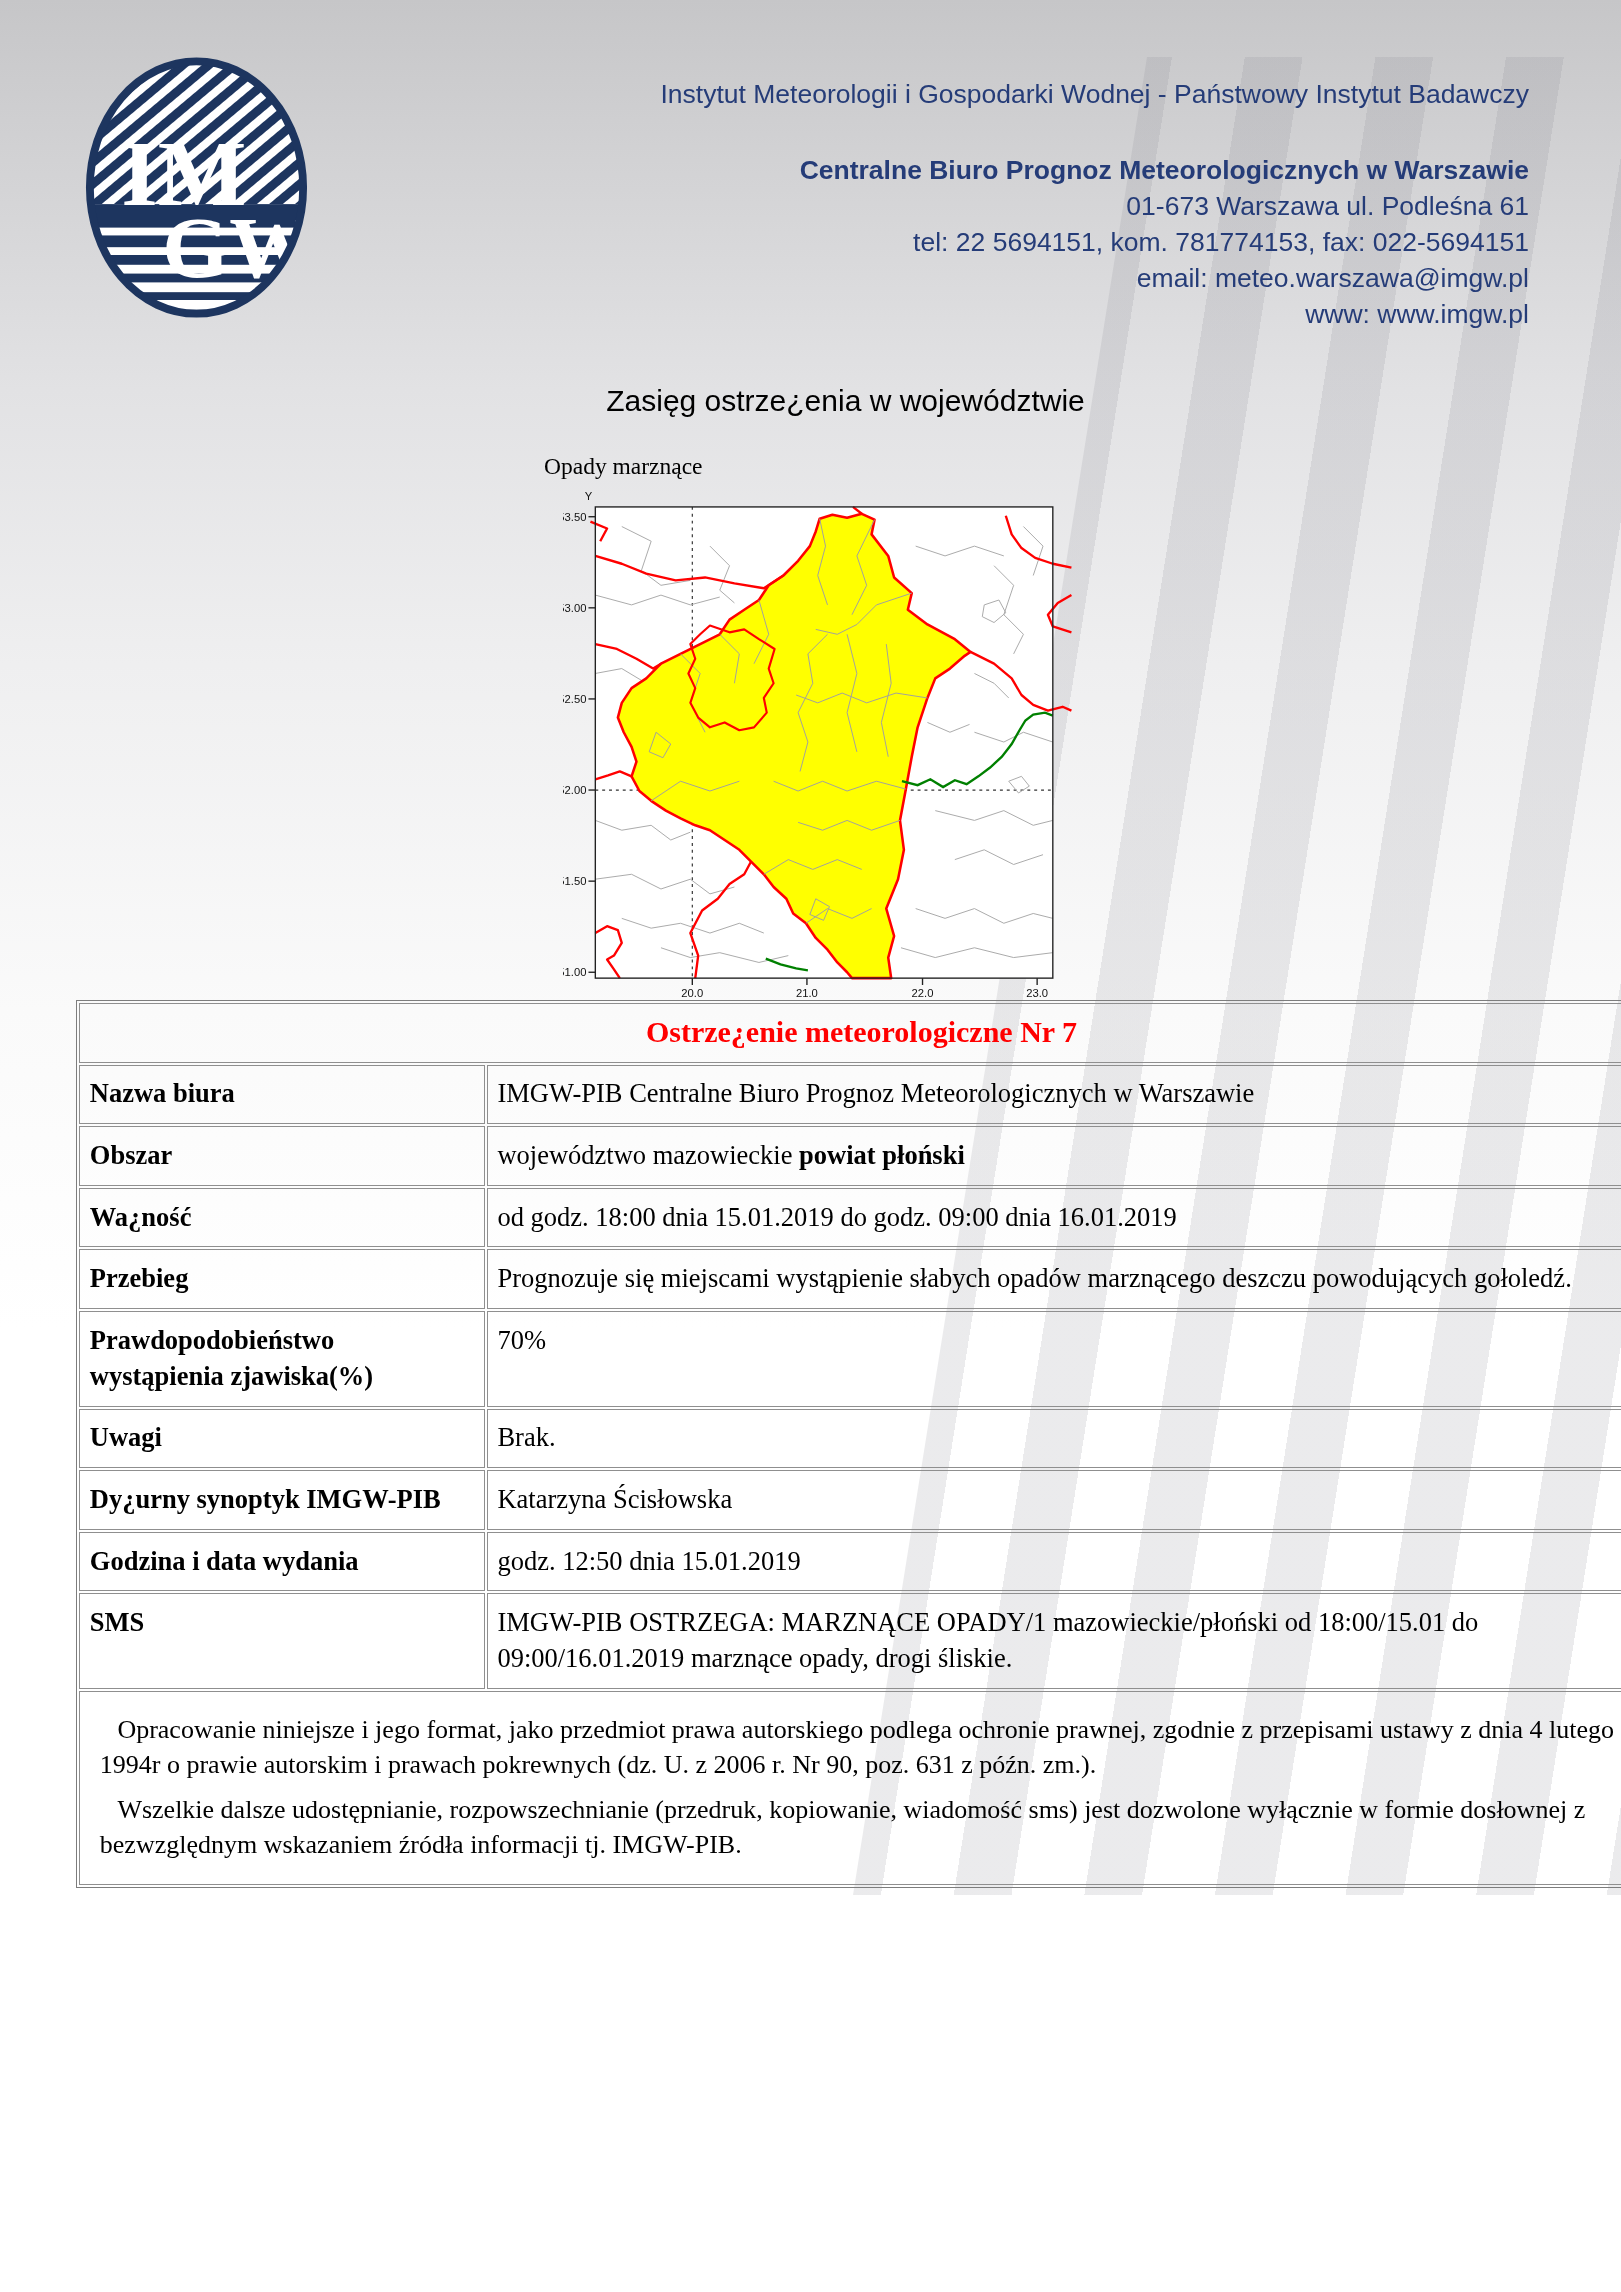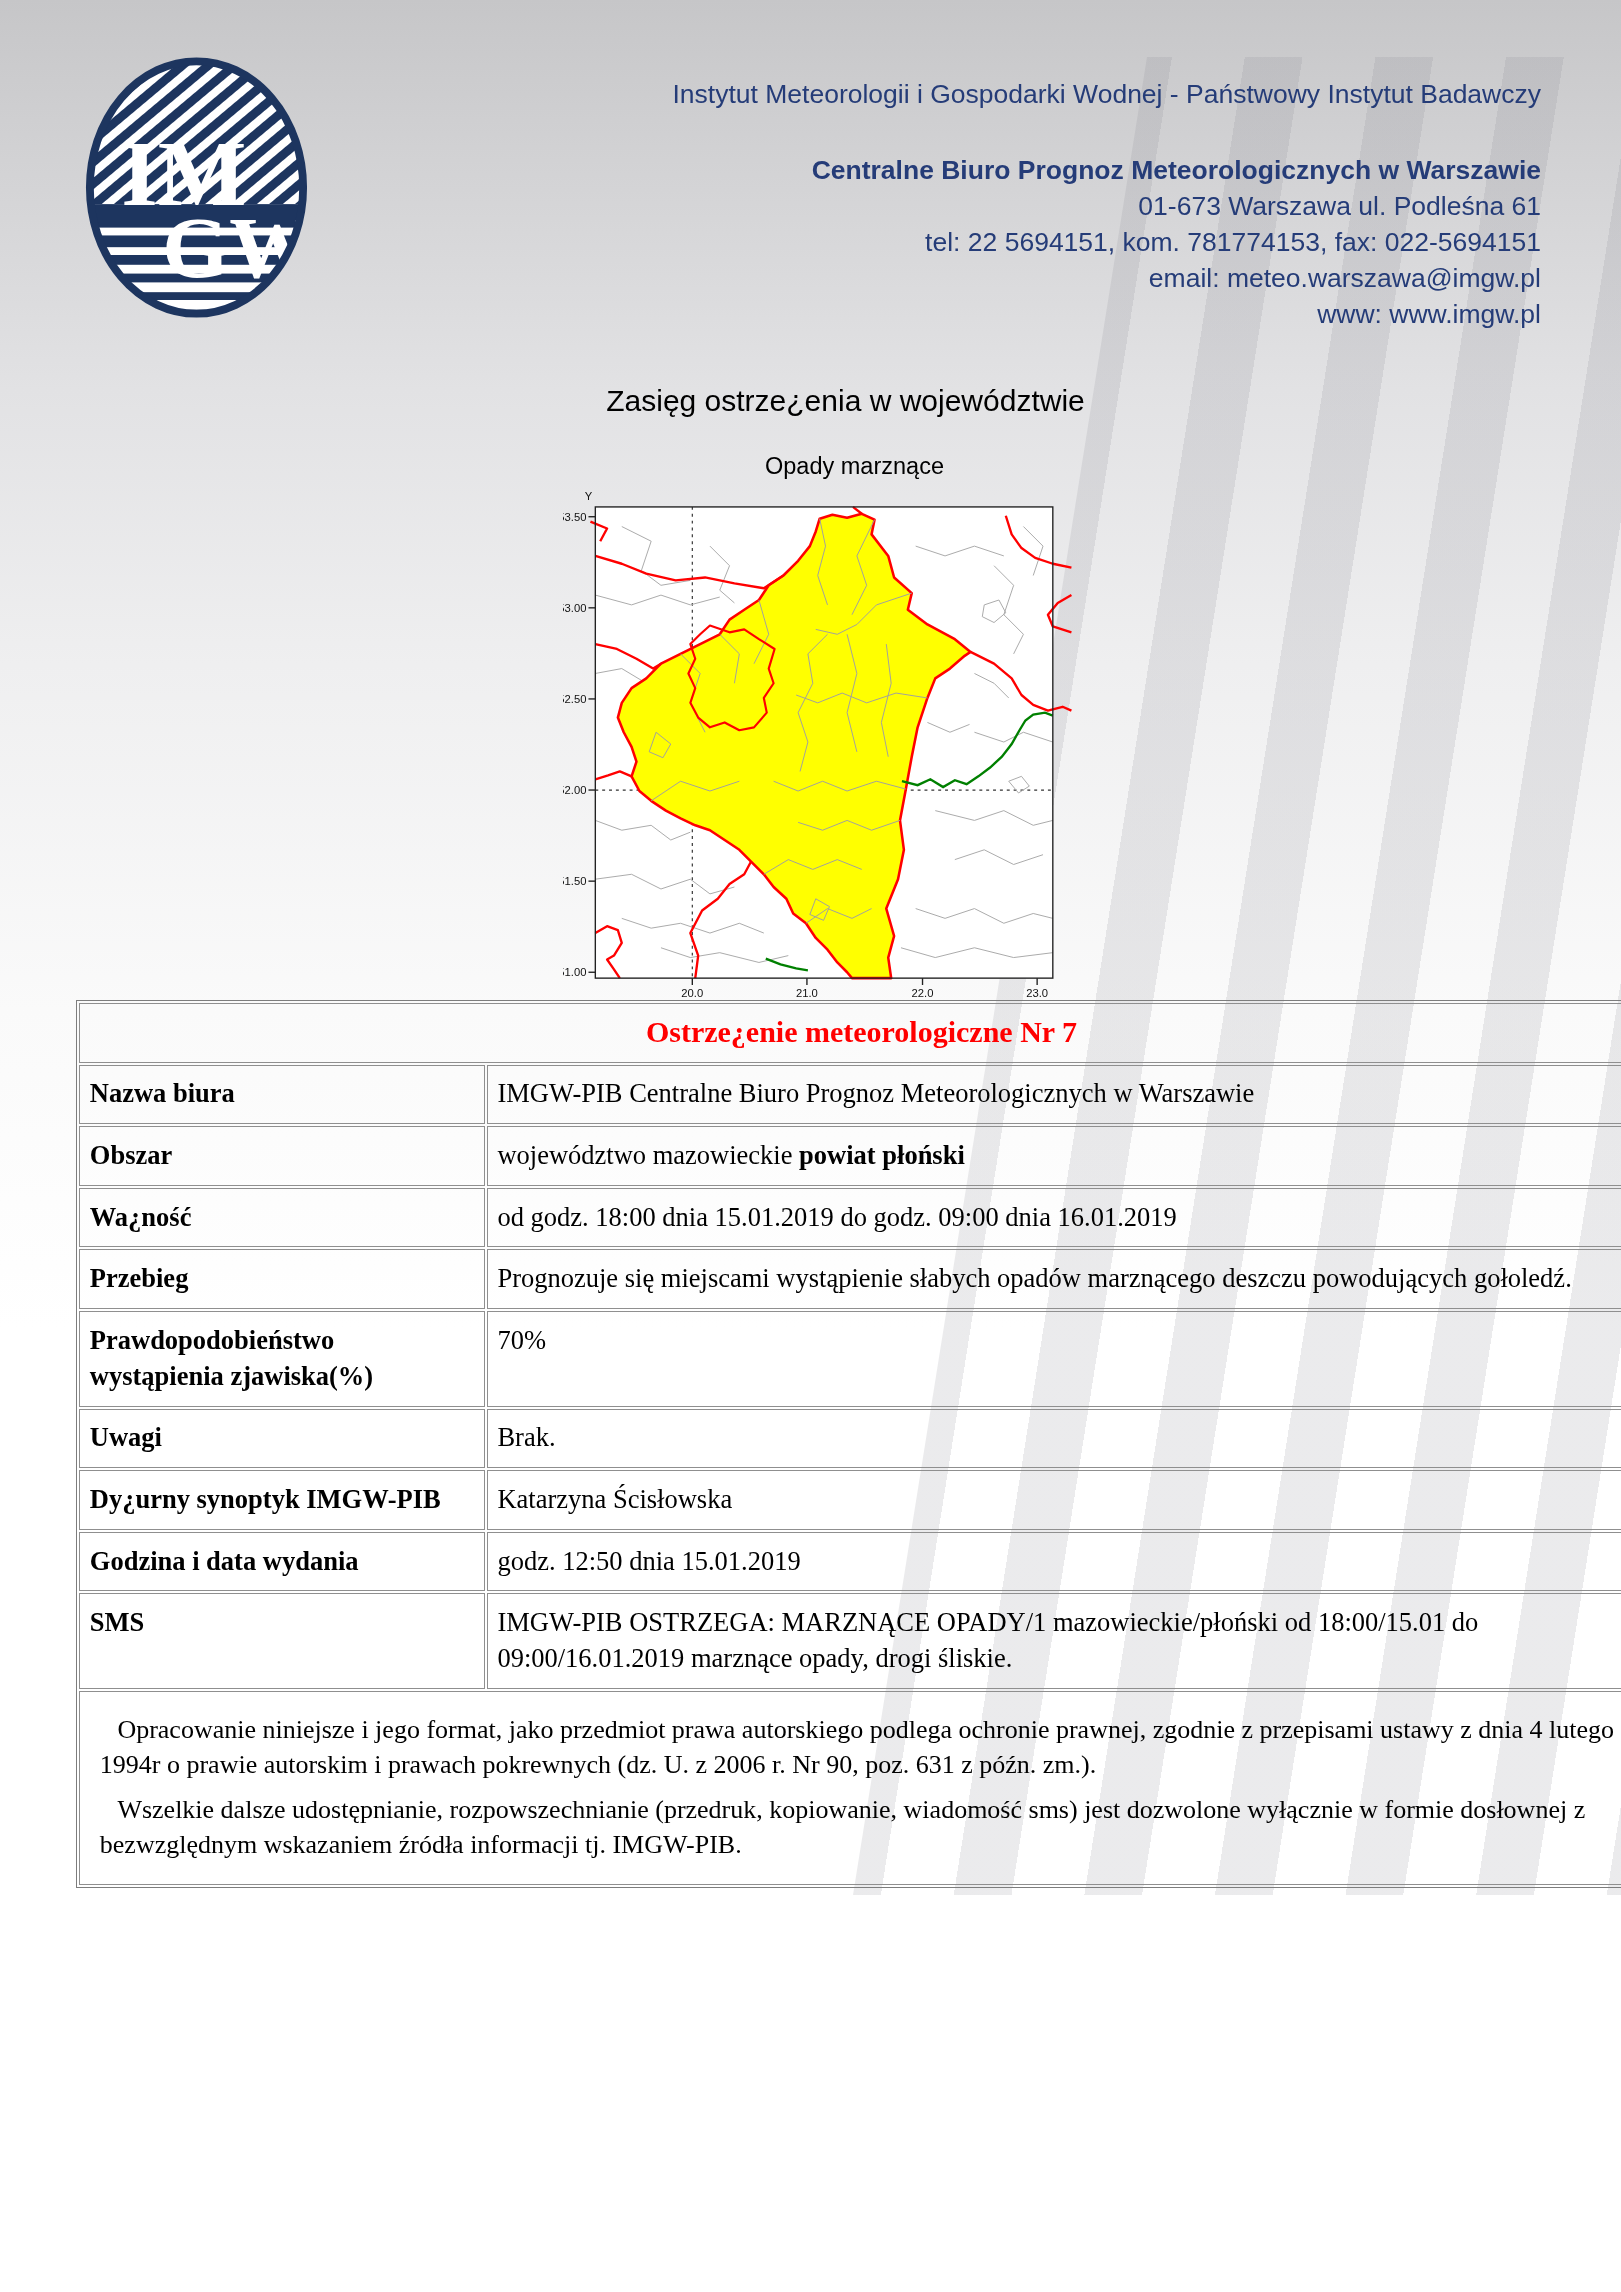--- a/index.html
+++ b/index.html
@@ -10,32 +10,32 @@
   }
   
   .watermark{
     position:absolute;left:853px;top:57px;width:768px;height:1838px;
     background:repeating-linear-gradient(99deg,rgba(130,130,140,0.16) 0 57px,rgba(0,0,0,0) 57px 129px);
     clip-path:polygon(294px 0,100% 0,100% 100%,0 100%);
   }
   
   .logo{position:absolute;left:84px;top:55px;width:225px;height:265px;}
   .contact{
-    position:absolute;top:76px;right:80px;text-align:right;
+    position:absolute;top:76px;right:92px;text-align:right;
     color:#253c78;font-size:26.5px;line-height:36px;white-space:nowrap;
   }
   .contact .bold{font-weight:bold;margin-top:40px;}
   .main-title{
     position:absolute;left:0;top:384px;width:100%;text-align:center;
     transform:translateX(35px);
     color:#000;font-size:30px;
   }
   .map-title{
-    position:absolute;left:590px;top:453px;width:529px;text-align:center;
-    color:#000;font-size:23.5px;
+    position:absolute;left:544px;top:453px;width:529px;text-align:left;
+    color:#000;font-size:23.5px;font-family:Liberation Serif, serif;
   }
   .mapsvg{position:absolute;left:563px;top:487px;}
   
   table.warn{
     position:absolute;left:76px;top:1000px;width:1571px;
     border-collapse:separate;border-spacing:2.9px;
     border:1px solid #7d7d7d;background:transparent;
     font-family:"Liberation Serif",serif;font-size:26.5px;color:#000;
   }
   table.warn td{

